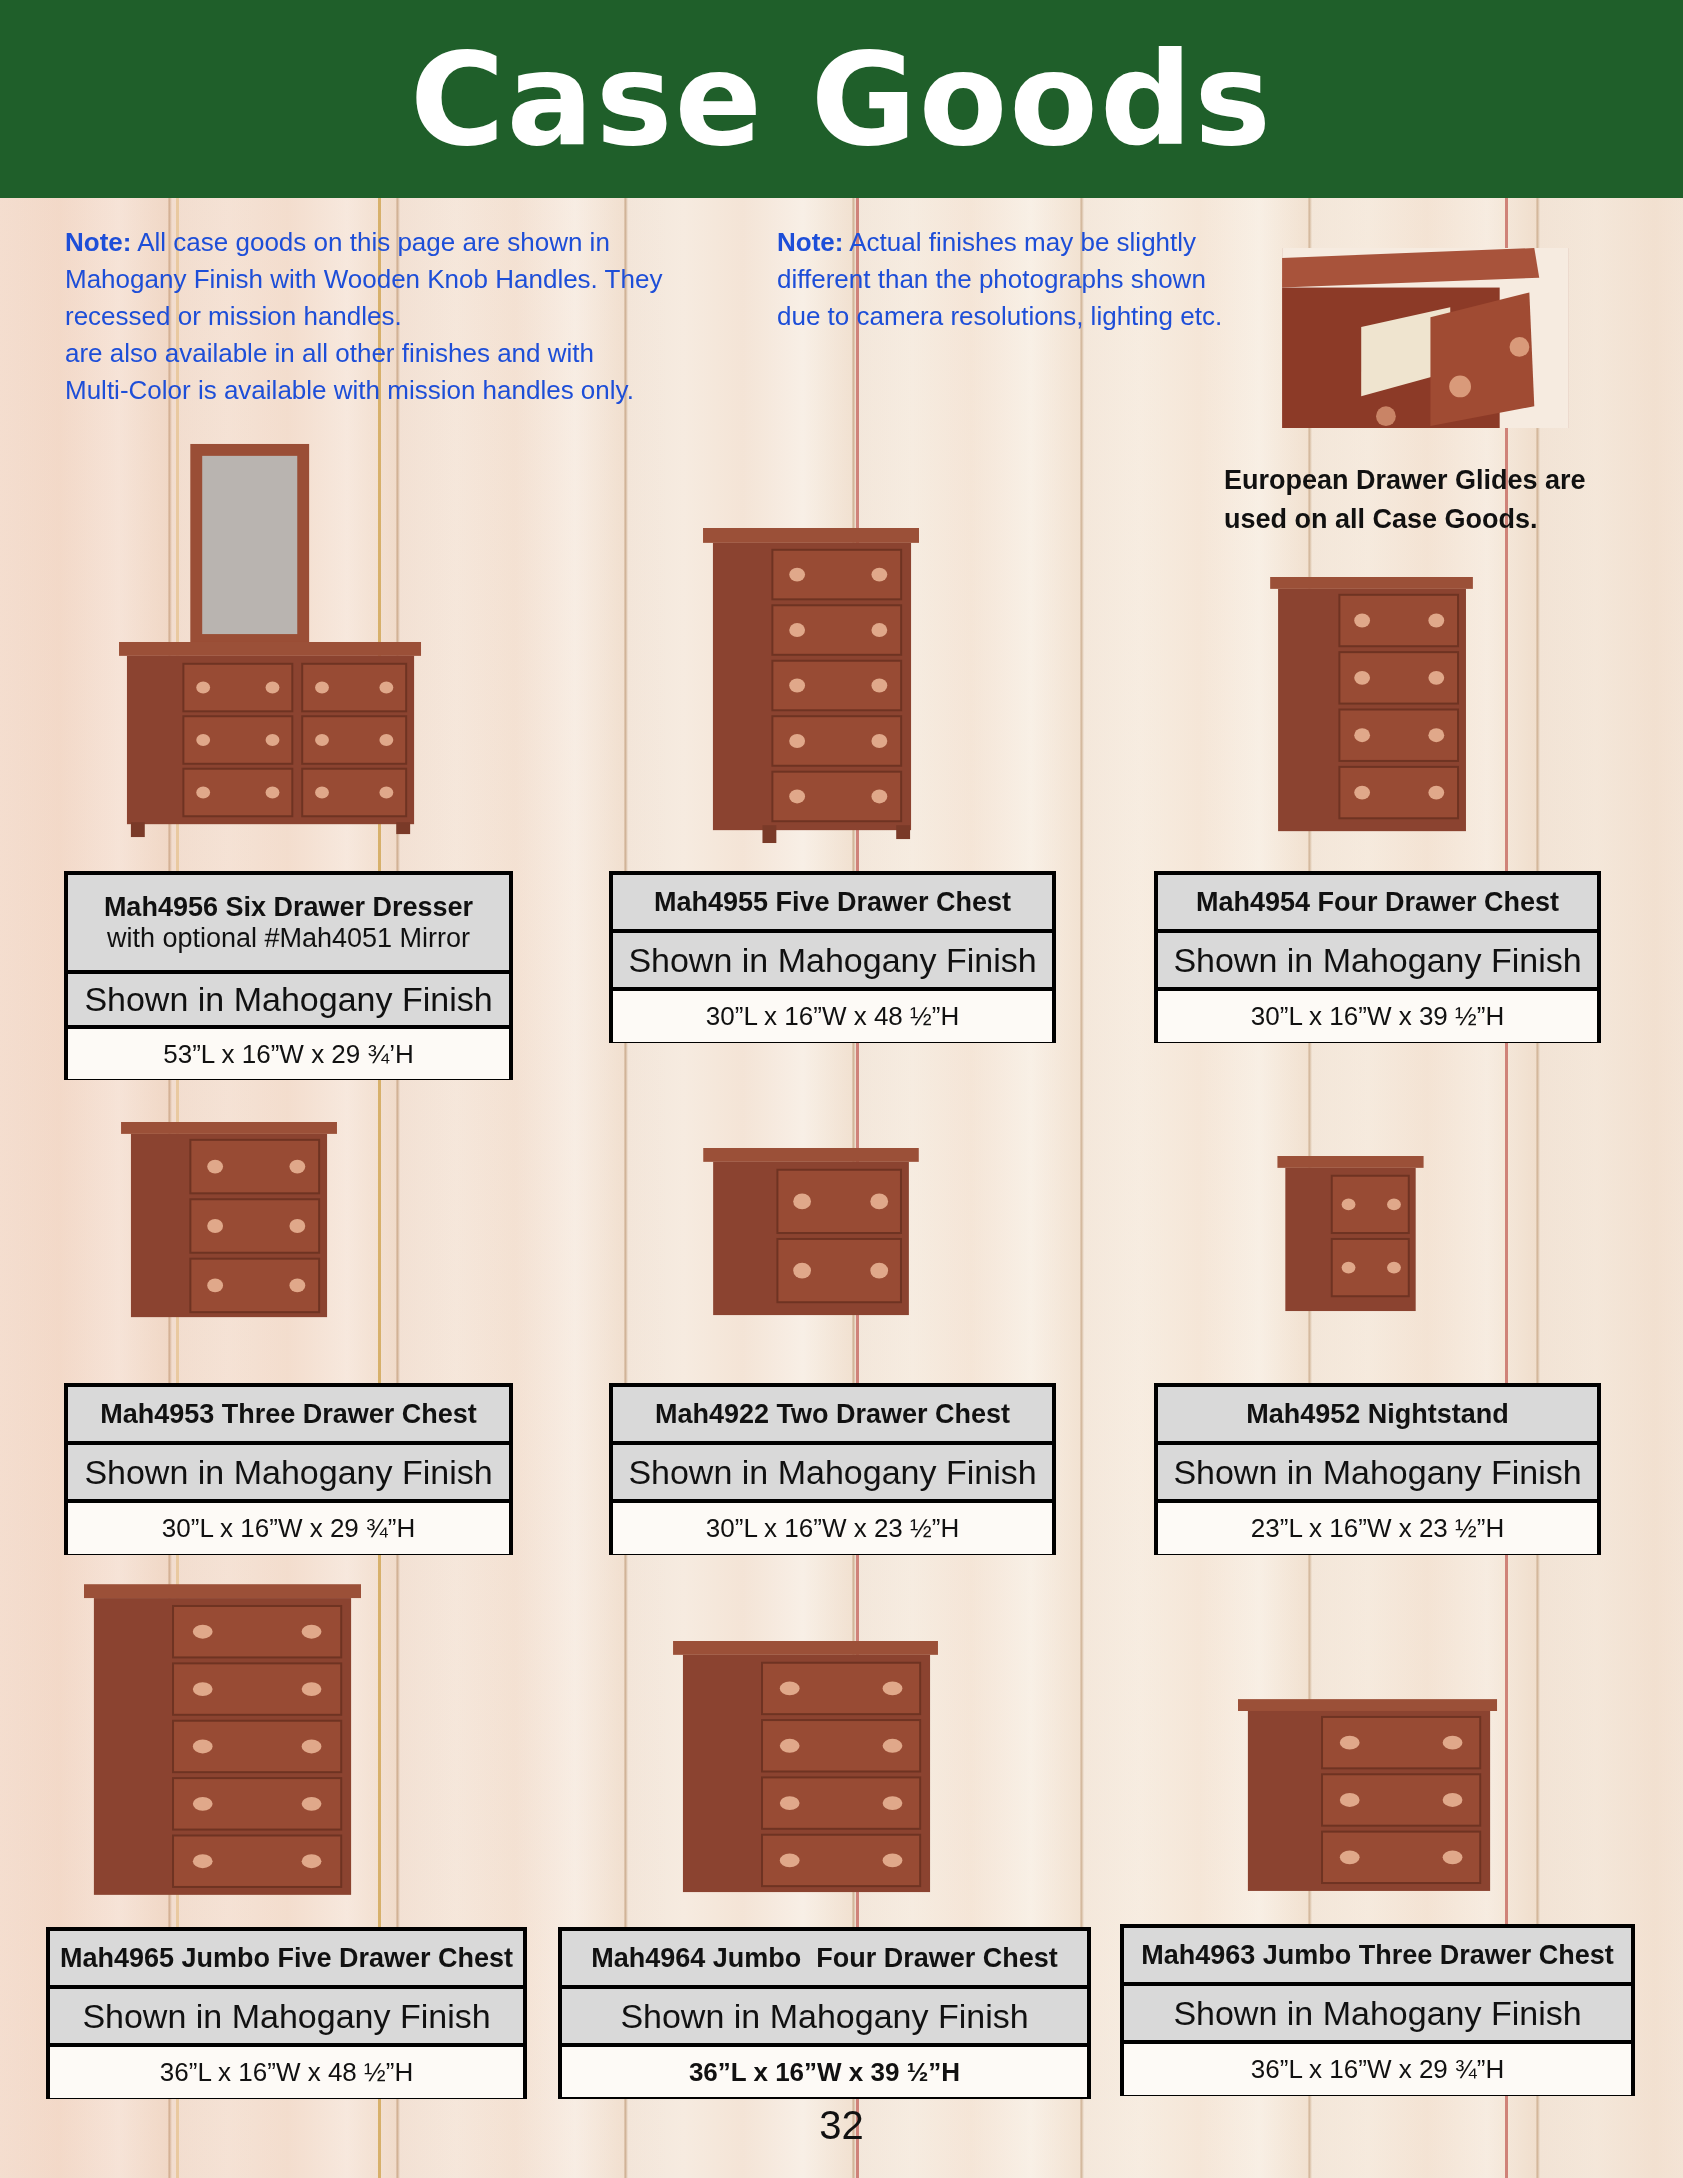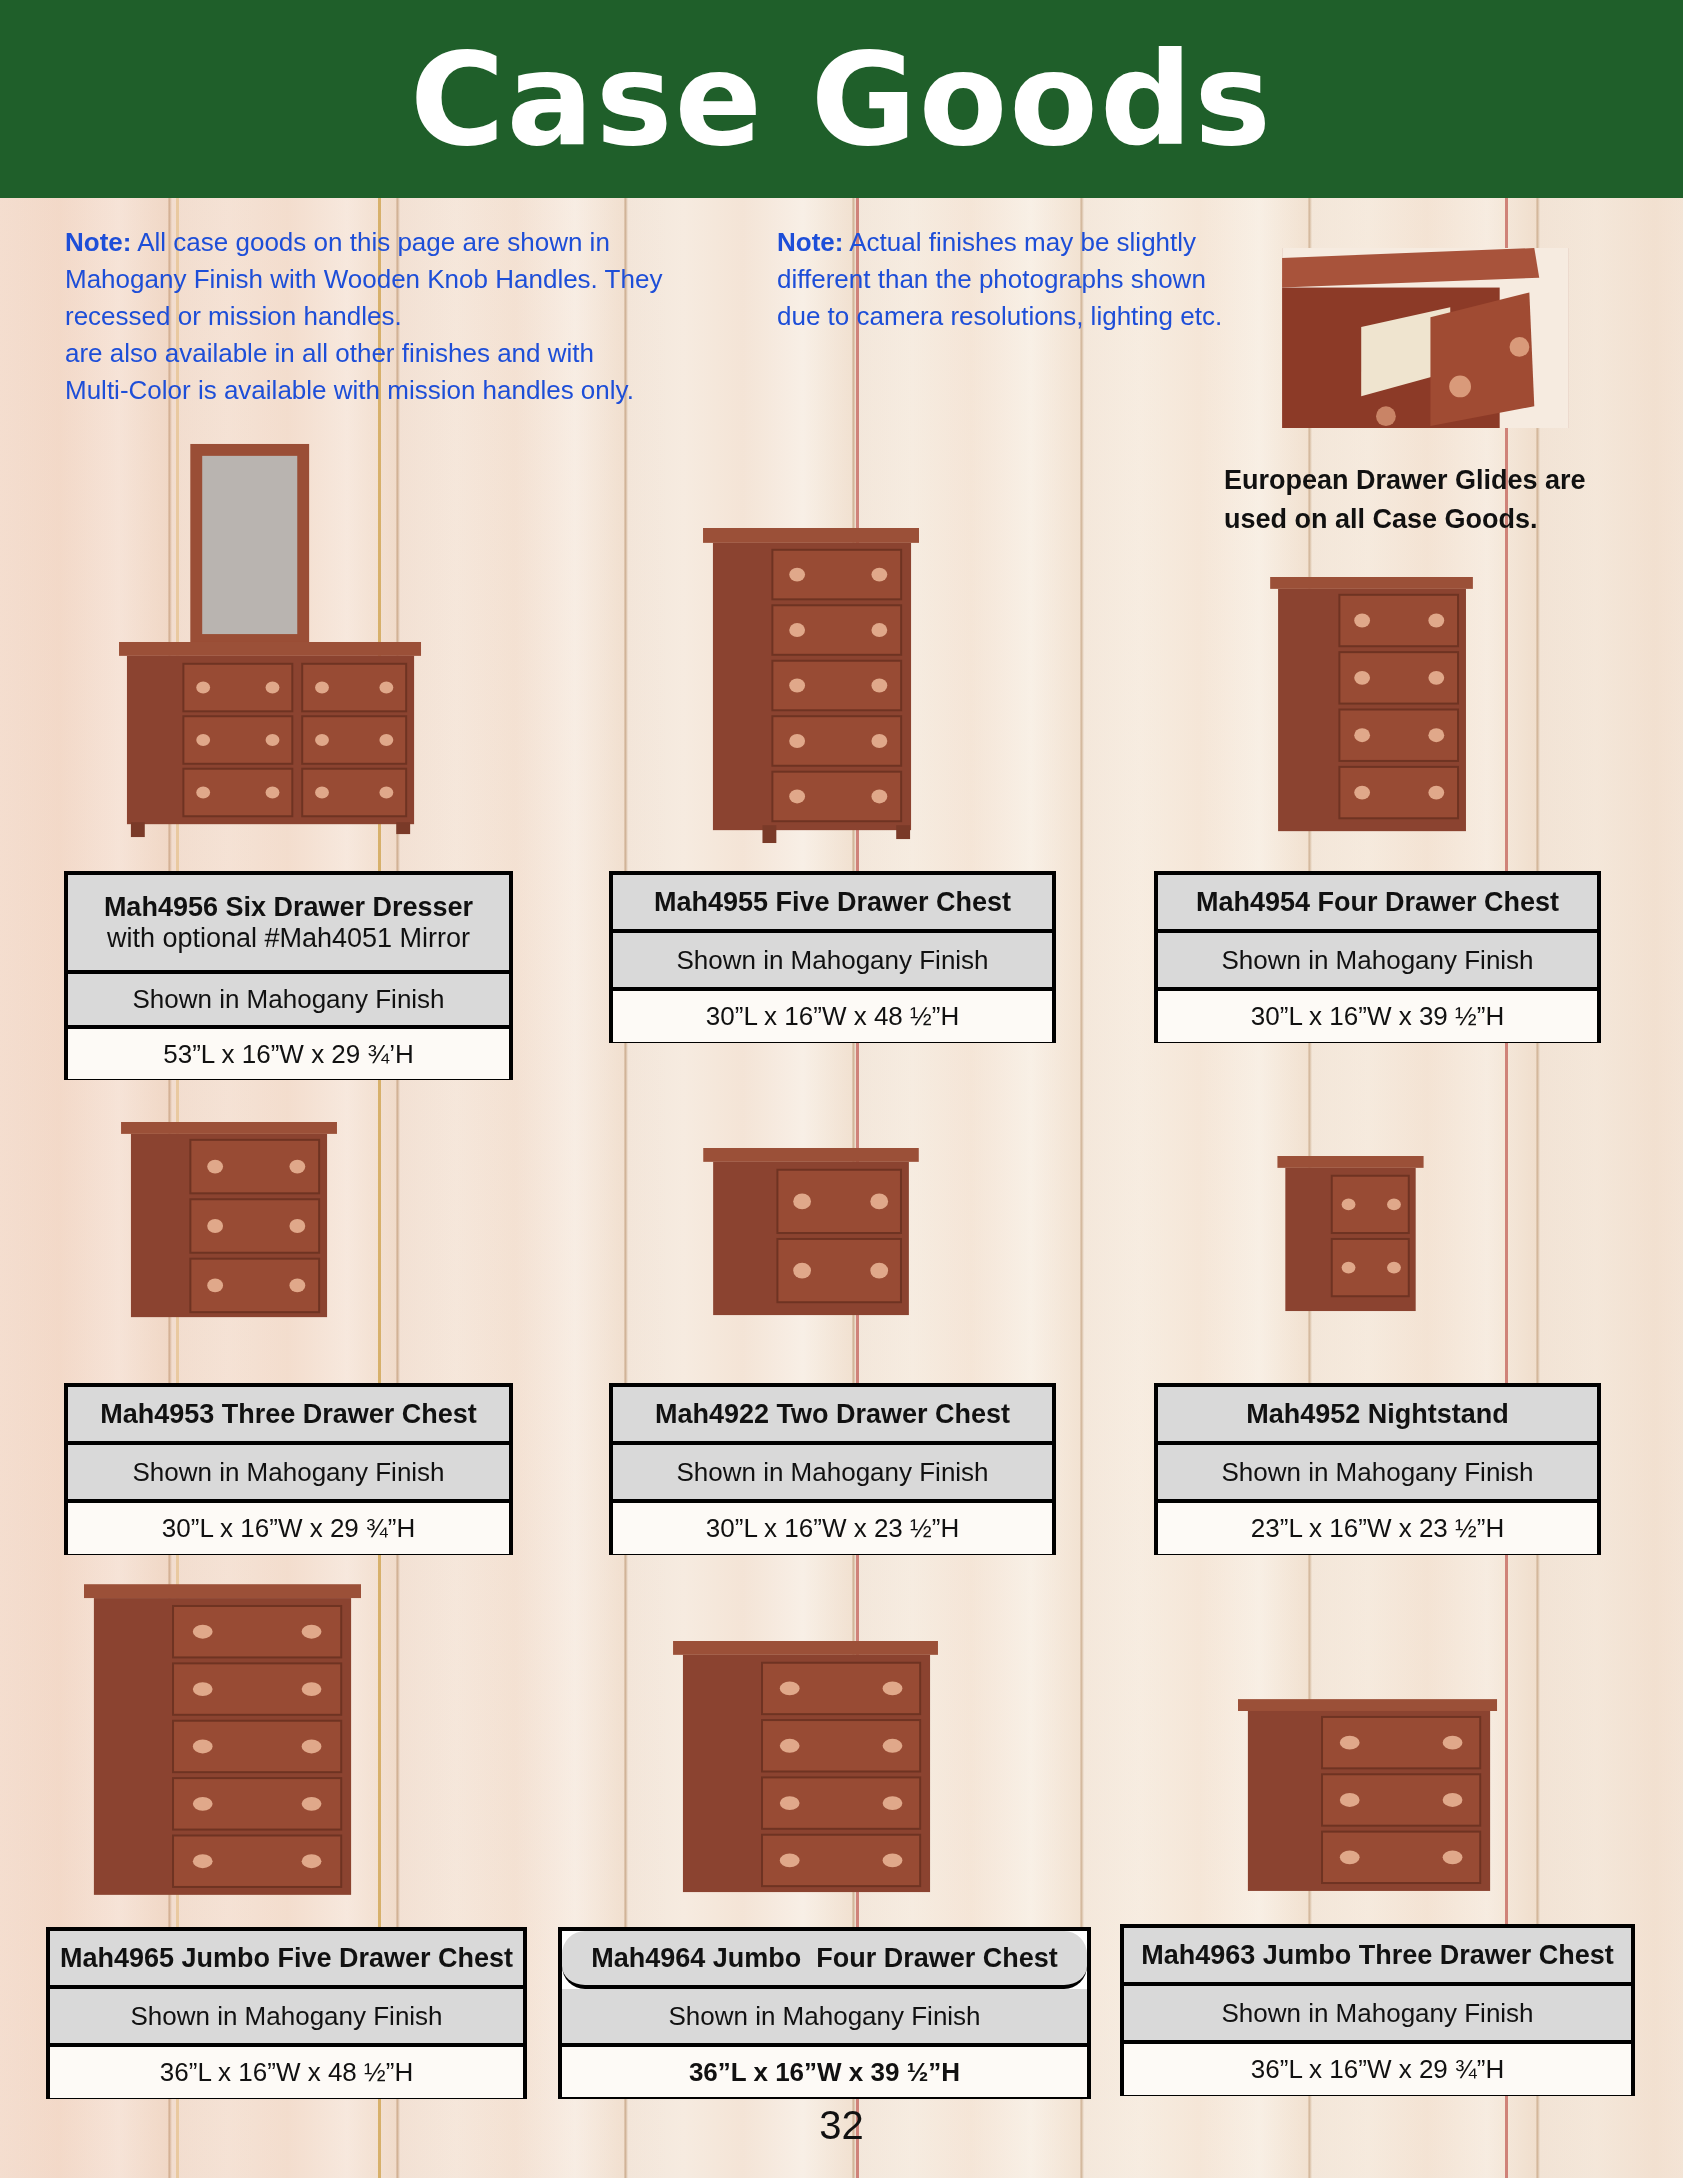--- a/index.html
+++ b/index.html
@@ -35,21 +35,21 @@
   .spec {
     position: absolute; border: 4px solid #000; background: #fff;
     box-sizing: border-box; text-align: center;
   }
   .spec .row { border-bottom: 4px solid #000; display: flex; flex-direction: column; align-items: center; justify-content: center; }
   .spec .row:last-child { border-bottom: none; }
   .spec .row.gray { background: #d9d9d9; }
   .spec .row.white { background: #fdfaf6; }
   .spec .name { font-weight: bold; font-size: 27px; color: #111; }
   .spec .sub { font-size: 27px; color: #111; }
-  .spec .finish { font-size: 26px; color: #111; }
+  .spec .finish { font-size: 34px; color: #111; }
   .spec .dims { font-size: 26px; color: #111; }
   .page-number { position: absolute; left: 0; width: 1683px; top: 2103px; text-align: center; font-size: 40px; color: #111; }
 </style>
 </head>
 <body>
 
 <div class="wood-tint"></div>
 <div class="plank-line" style="left:176px;background:#e9c9a0;"></div>
 <div class="plank-line" style="left:378px;background:#d7b06a;"></div>
 <div class="plank-line" style="left:856px;background:#b0302a;opacity:.55;"></div>
@@ -377,21 +377,21 @@
     </div>
   <div class="row gray" style="height:54px;">
       <div class="finish">Shown in Mahogany Finish</div>
     </div>
   <div class="row white" style="height:51px;">
       <div class="dims">36”L x 16”W x 48 ½”H</div>
     </div>
 </div>
 
 <div class="spec" style="left:558px;top:1927px;width:533px;height:172px;">
-  <div class="row gray" style="height:54px;border-radius:23px;">
+  <div class="row gray" style="height:54px;">
       <div class="name" style="white-space:pre;">Mah4964 Jumbo  Four Drawer Chest</div>
     </div>
   <div class="row gray" style="height:54px;">
       <div class="finish">Shown in Mahogany Finish</div>
     </div>
   <div class="row white" style="height:50px;font-weight:bold;">
       <div class="dims">36”L x 16”W x 39 ½”H</div>
     </div>
 </div>
 

